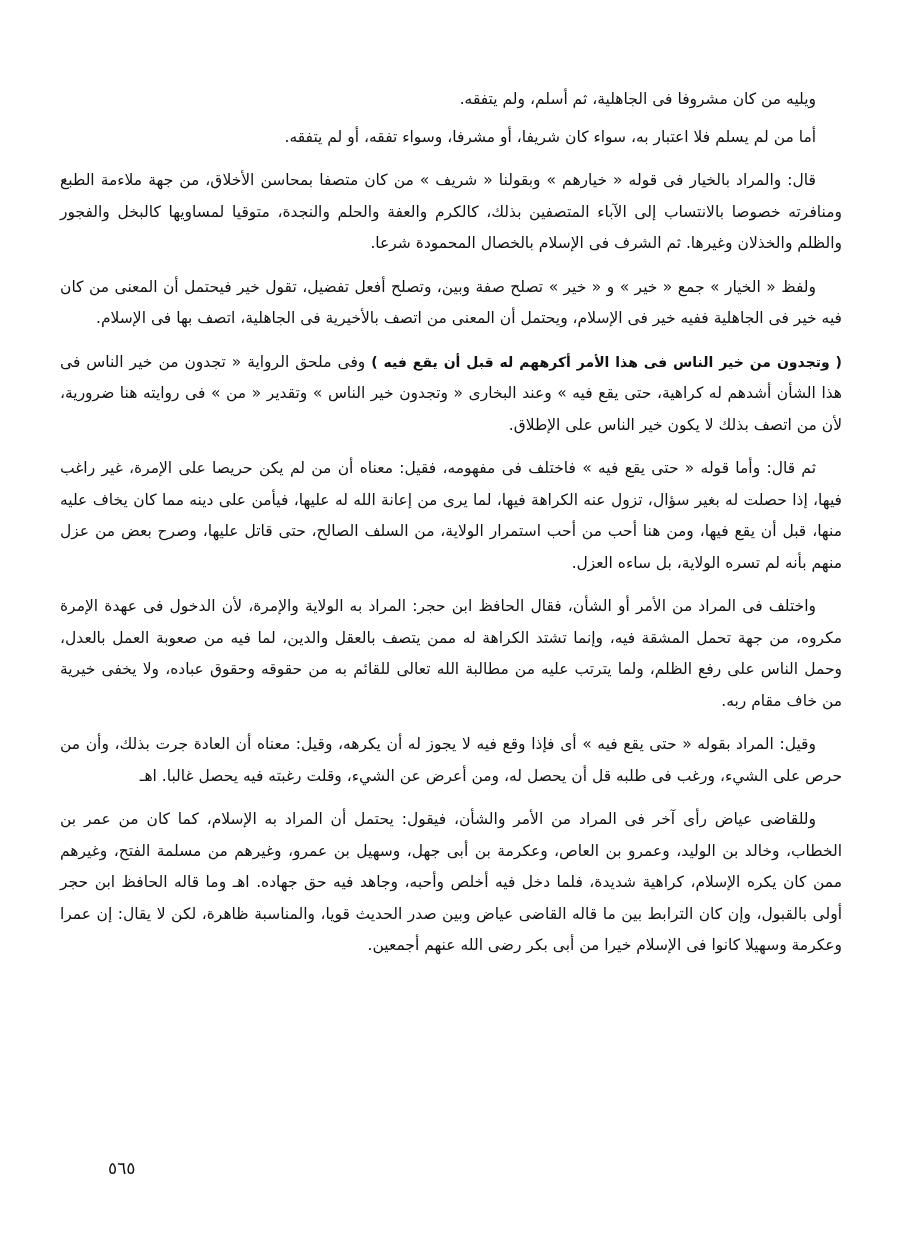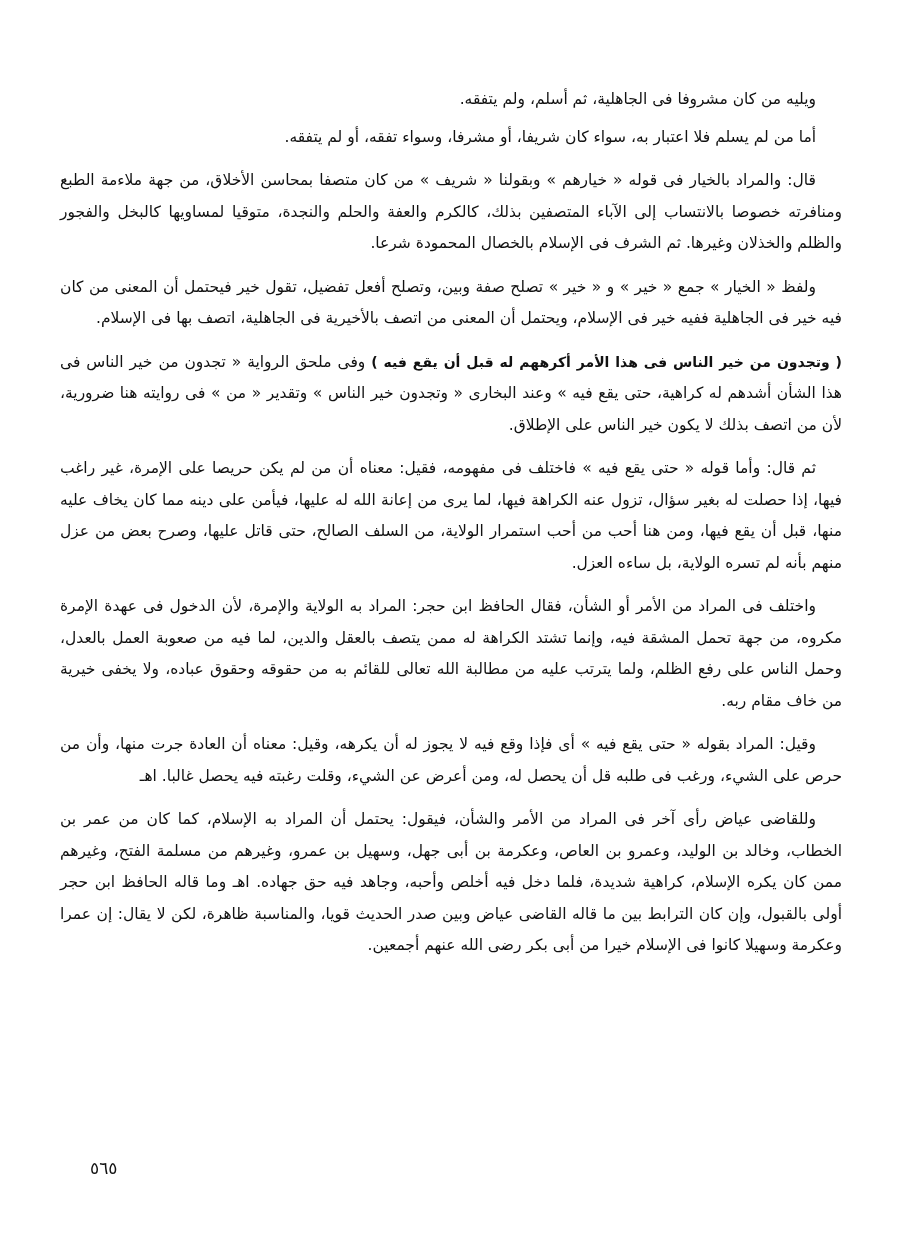--- a/index.html
+++ b/index.html
@@ -8,38 +8,38 @@
       position: absolute; left: 60px; top: 84px; width: 782px;
       direction: rtl; text-align: justify;
       font-family: "DejaVu Sans", sans-serif; color: #111111;
       font-size: 15.5px; line-height: 31.5px;
     }
     .para { margin: 0 0 12px 0; text-indent: 26px; text-align-last: right; }
     .para.first { margin-bottom: 6px; }
     .heading-line { font-weight: bold; font-size: 14px; }
     .quote { font-weight: normal; }
     .page-number {
-      position: absolute; left: 90px; top: 1158px;
+      position: absolute; left: 108px; top: 1158px;
       font-family: "DejaVu Sans", sans-serif; font-size: 17px; color: #111;
       direction: rtl; letter-spacing: 1px;
     }
     .scan-mark {
       position: absolute; left: 64px; top: 178px; width: 2px; height: 2px; background: #888;
     }
   </style>
 </head>
 <body>
 
 <div class="scan-mark"></div>
 
 <div class="page">
   <p class="para first">ويليه من كان مشروفا فى الجاهلية، ثم أسلم، ولم يتفقه.</p>
   <p class="para">أما من لم يسلم فلا اعتبار به، سواء كان شريفا، أو مشرفا، وسواء تفقه، أو لم يتفقه.</p>
   <p class="para">قال: والمراد بالخيار فى قوله « خيارهم » وبقولنا « شريف » من كان متصفا بمحاسن الأخلاق، من جهة ملاءمة الطبع ومنافرته خصوصا بالانتساب إلى الآباء المتصفين بذلك، كالكرم والعفة والحلم والنجدة، متوقيا لمساويها كالبخل والفجور والظلم والخذلان وغيرها. ثم الشرف فى الإسلام بالخصال المحمودة شرعا.</p>
   <p class="para">ولفظ « الخيار » جمع « خير » و « خير » تصلح صفة وبين، وتصلح أفعل تفضيل، تقول خير فيحتمل أن المعنى من كان فيه خير فى الجاهلية ففيه خير فى الإسلام، ويحتمل أن المعنى من اتصف بالأخيرية فى الجاهلية، اتصف بها فى الإسلام.</p>
   <p class="para" style="text-indent:0"><span class="heading-line">( وتجدون من خير الناس فى هذا الأمر أكرههم له قبل أن يقع فيه )</span><span class="quote"> وفى ملحق الرواية « تجدون من خير الناس فى هذا الشأن أشدهم له كراهية، حتى يقع فيه » وعند البخارى « وتجدون خير الناس » وتقدير « من » فى روايته هنا ضرورية، لأن من اتصف بذلك لا يكون خير الناس على الإطلاق.</span></p>
   <p class="para">ثم قال: وأما قوله « حتى يقع فيه » فاختلف فى مفهومه، فقيل: معناه أن من لم يكن حريصا على الإمرة، غير راغب فيها، إذا حصلت له بغير سؤال، تزول عنه الكراهة فيها، لما يرى من إعانة الله له عليها، فيأمن على دينه مما كان يخاف عليه منها، قبل أن يقع فيها، ومن هنا أحب من أحب استمرار الولاية، من السلف الصالح، حتى قاتل عليها، وصرح بعض من عزل منهم بأنه لم تسره الولاية، بل ساءه العزل.</p>
   <p class="para">واختلف فى المراد من الأمر أو الشأن، فقال الحافظ ابن حجر: المراد به الولاية والإمرة، لأن الدخول فى عهدة الإمرة مكروه، من جهة تحمل المشقة فيه، وإنما تشتد الكراهة له ممن يتصف بالعقل والدين، لما فيه من صعوبة العمل بالعدل، وحمل الناس على رفع الظلم، ولما يترتب عليه من مطالبة الله تعالى للقائم به من حقوقه وحقوق عباده، ولا يخفى خيرية من خاف مقام ربه.</p>
-  <p class="para">وقيل: المراد بقوله « حتى يقع فيه » أى فإذا وقع فيه لا يجوز له أن يكرهه، وقيل: معناه أن العادة جرت منها، وأن من حرص على الشيء، ورغب فى طلبه قل أن يحصل له، ومن أعرض عن الشيء، وقلت رغبته فيه يحصل غالبا. اهـ</p>
+  <p class="para">وقيل: المراد بقوله « حتى يقع فيه » أى فإذا وقع فيه لا يجوز له أن يكرهه، وقيل: معناه أن العادة جرت بذلك، وأن من حرص على الشيء، ورغب فى طلبه قل أن يحصل له، ومن أعرض عن الشيء، وقلت رغبته فيه يحصل غالبا. اهـ</p>
   <p class="para">وللقاضى عياض رأى آخر فى المراد من الأمر والشأن، فيقول: يحتمل أن المراد به الإسلام، كما كان من عمر بن الخطاب، وخالد بن الوليد، وعمرو بن العاص، وعكرمة بن أبى جهل، وسهيل بن عمرو، وغيرهم من مسلمة الفتح، وغيرهم ممن كان يكره الإسلام، كراهية شديدة، فلما دخل فيه أخلص وأحبه، وجاهد فيه حق جهاده. اهـ وما قاله الحافظ ابن حجر أولى بالقبول، وإن كان الترابط بين ما قاله القاضى عياض وبين صدر الحديث قويا، والمناسبة ظاهرة، لكن لا يقال: إن عمرا وعكرمة وسهيلا كانوا فى الإسلام خيرا من أبى بكر رضى الله عنهم أجمعين.</p>
 </div>
 
 <div class="page-number">٥٦٥</div>
 
 </body></html>

